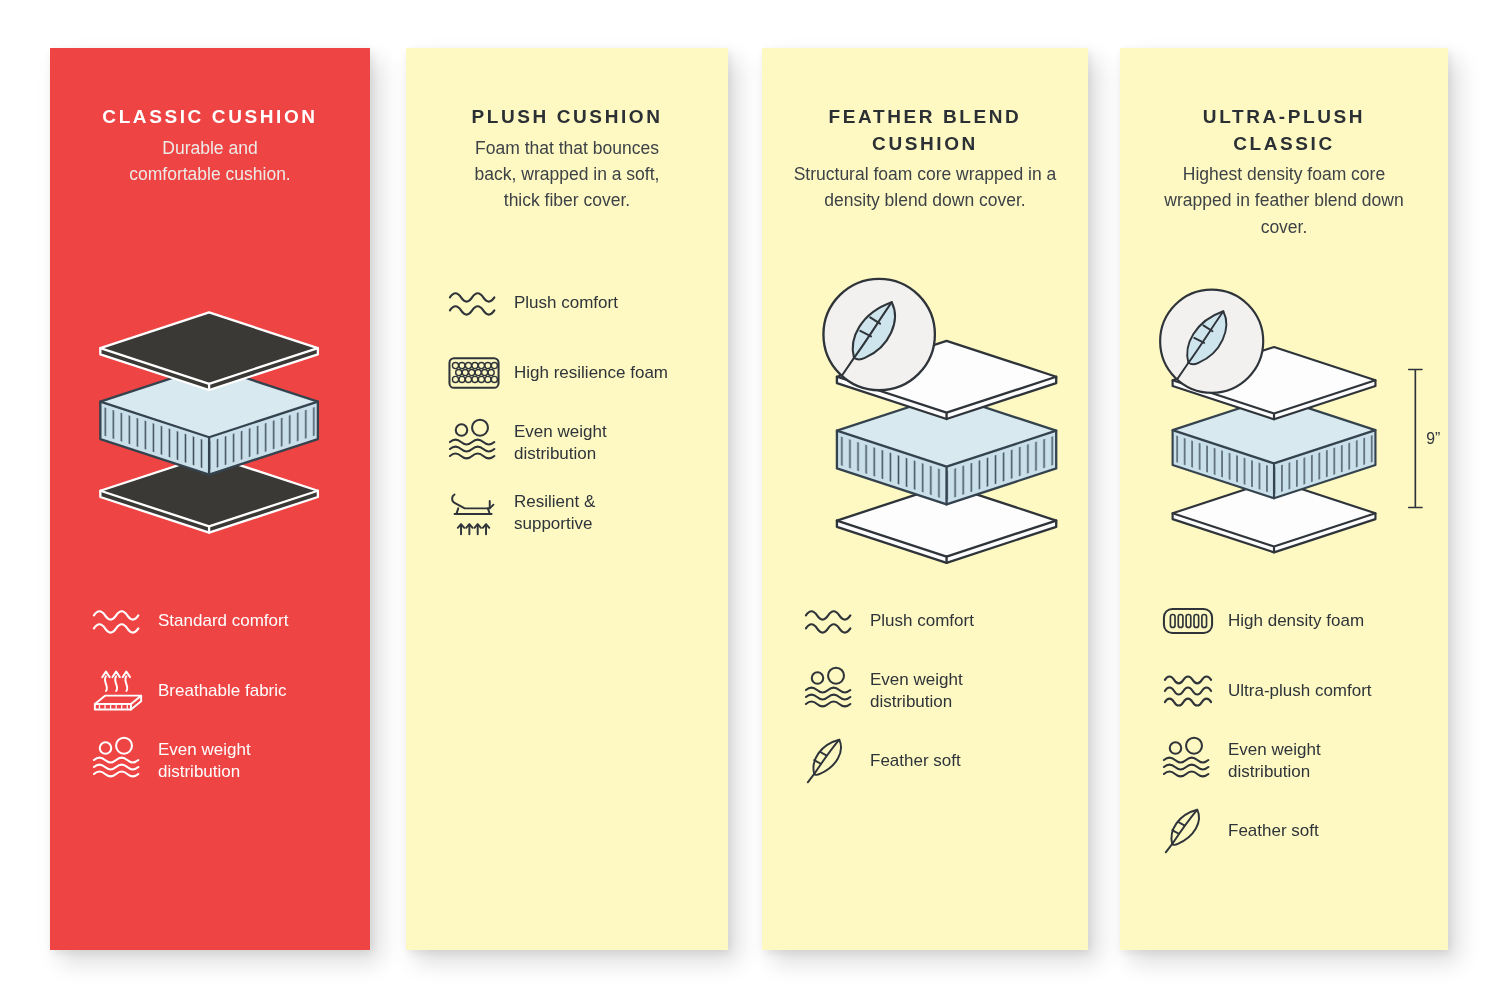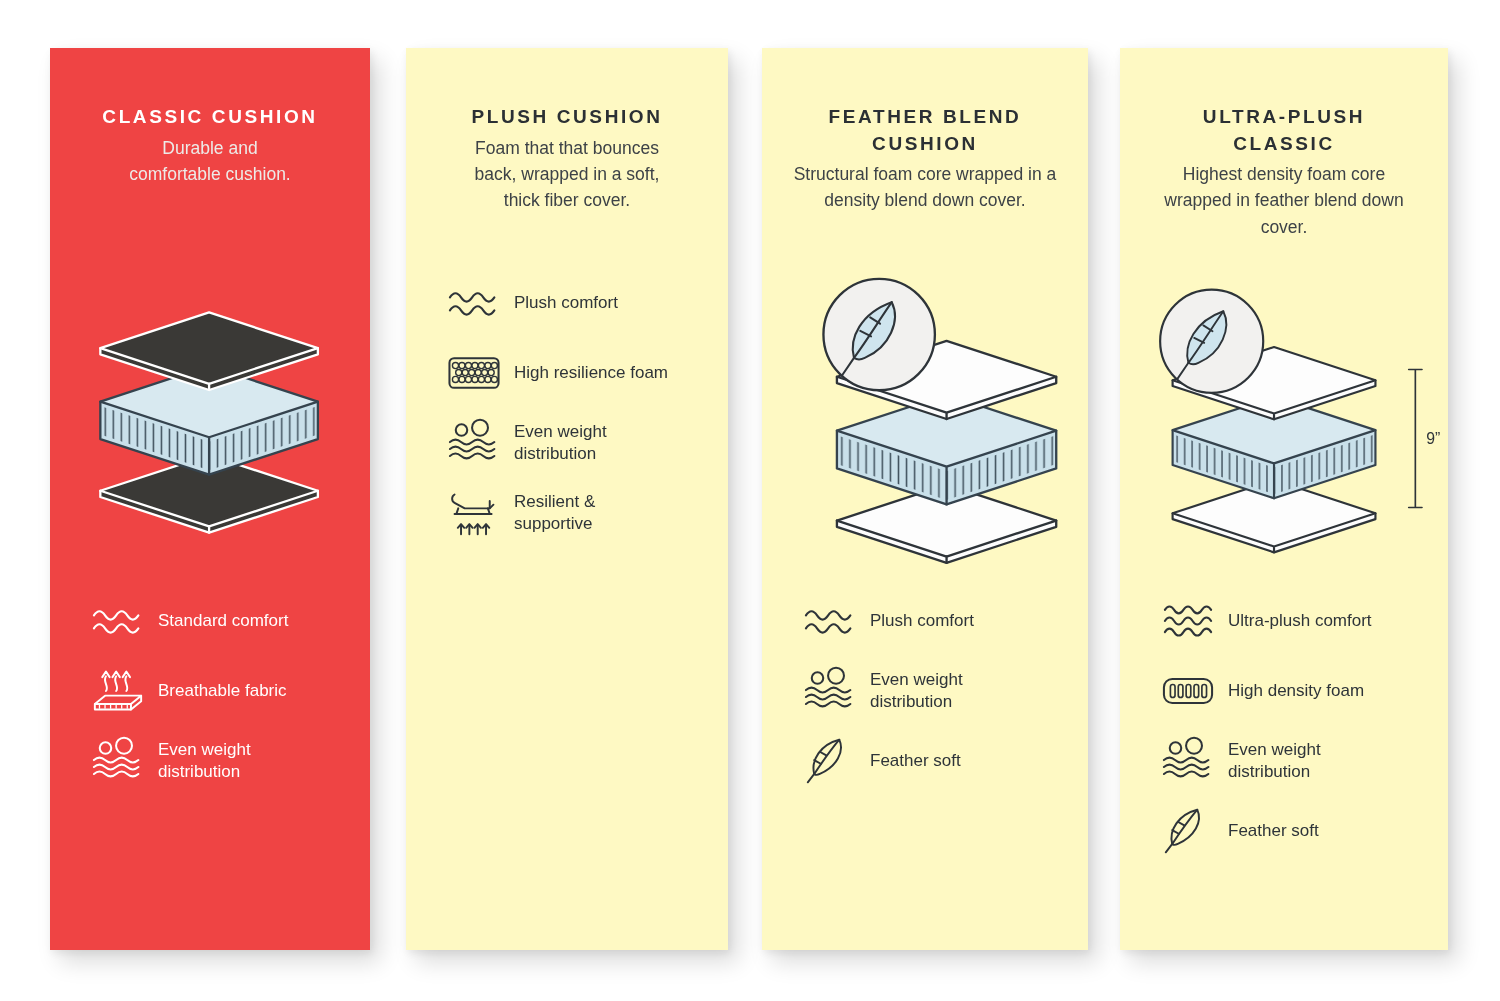--- a/index.html
+++ b/index.html
@@ -329,29 +329,29 @@
       <use href="#feather-badge-shape"></use>
       <g stroke="#2e3439" stroke-width="2" stroke-linecap="round">
         <path d="M300 32 V198 M292 32 H308 M292 198 H308" fill="none"></path>
         <text x="313" y="122" font-size="19" fill="#2e3439" stroke="none">9”</text>
       </g>
     </svg>
   </div>
   <ul class="features">
     <li class="feature">
       <svg class="ic" viewBox="0 0 60 54">
+          <use href="#i-density"></use>
+        </svg>
+      <span class="flabel" style="max-width:200px">High density foam</span>
+    </li>
+    <li class="feature">
+      <svg class="ic" viewBox="0 0 60 54">
           <use href="#i-waves3"></use>
         </svg>
       <span class="flabel" style="max-width:200px">Ultra-plush comfort</span>
-    </li>
-    <li class="feature">
-      <svg class="ic" viewBox="0 0 60 54">
-          <use href="#i-density"></use>
-        </svg>
-      <span class="flabel" style="max-width:200px">High density foam</span>
     </li>
     <li class="feature">
       <svg class="ic" viewBox="0 0 60 54">
           <use href="#i-weight"></use>
         </svg>
       <span class="flabel">Even weight distribution</span>
     </li>
     <li class="feature">
       <svg class="ic" viewBox="0 0 60 54">
           <use href="#i-feather"></use>

